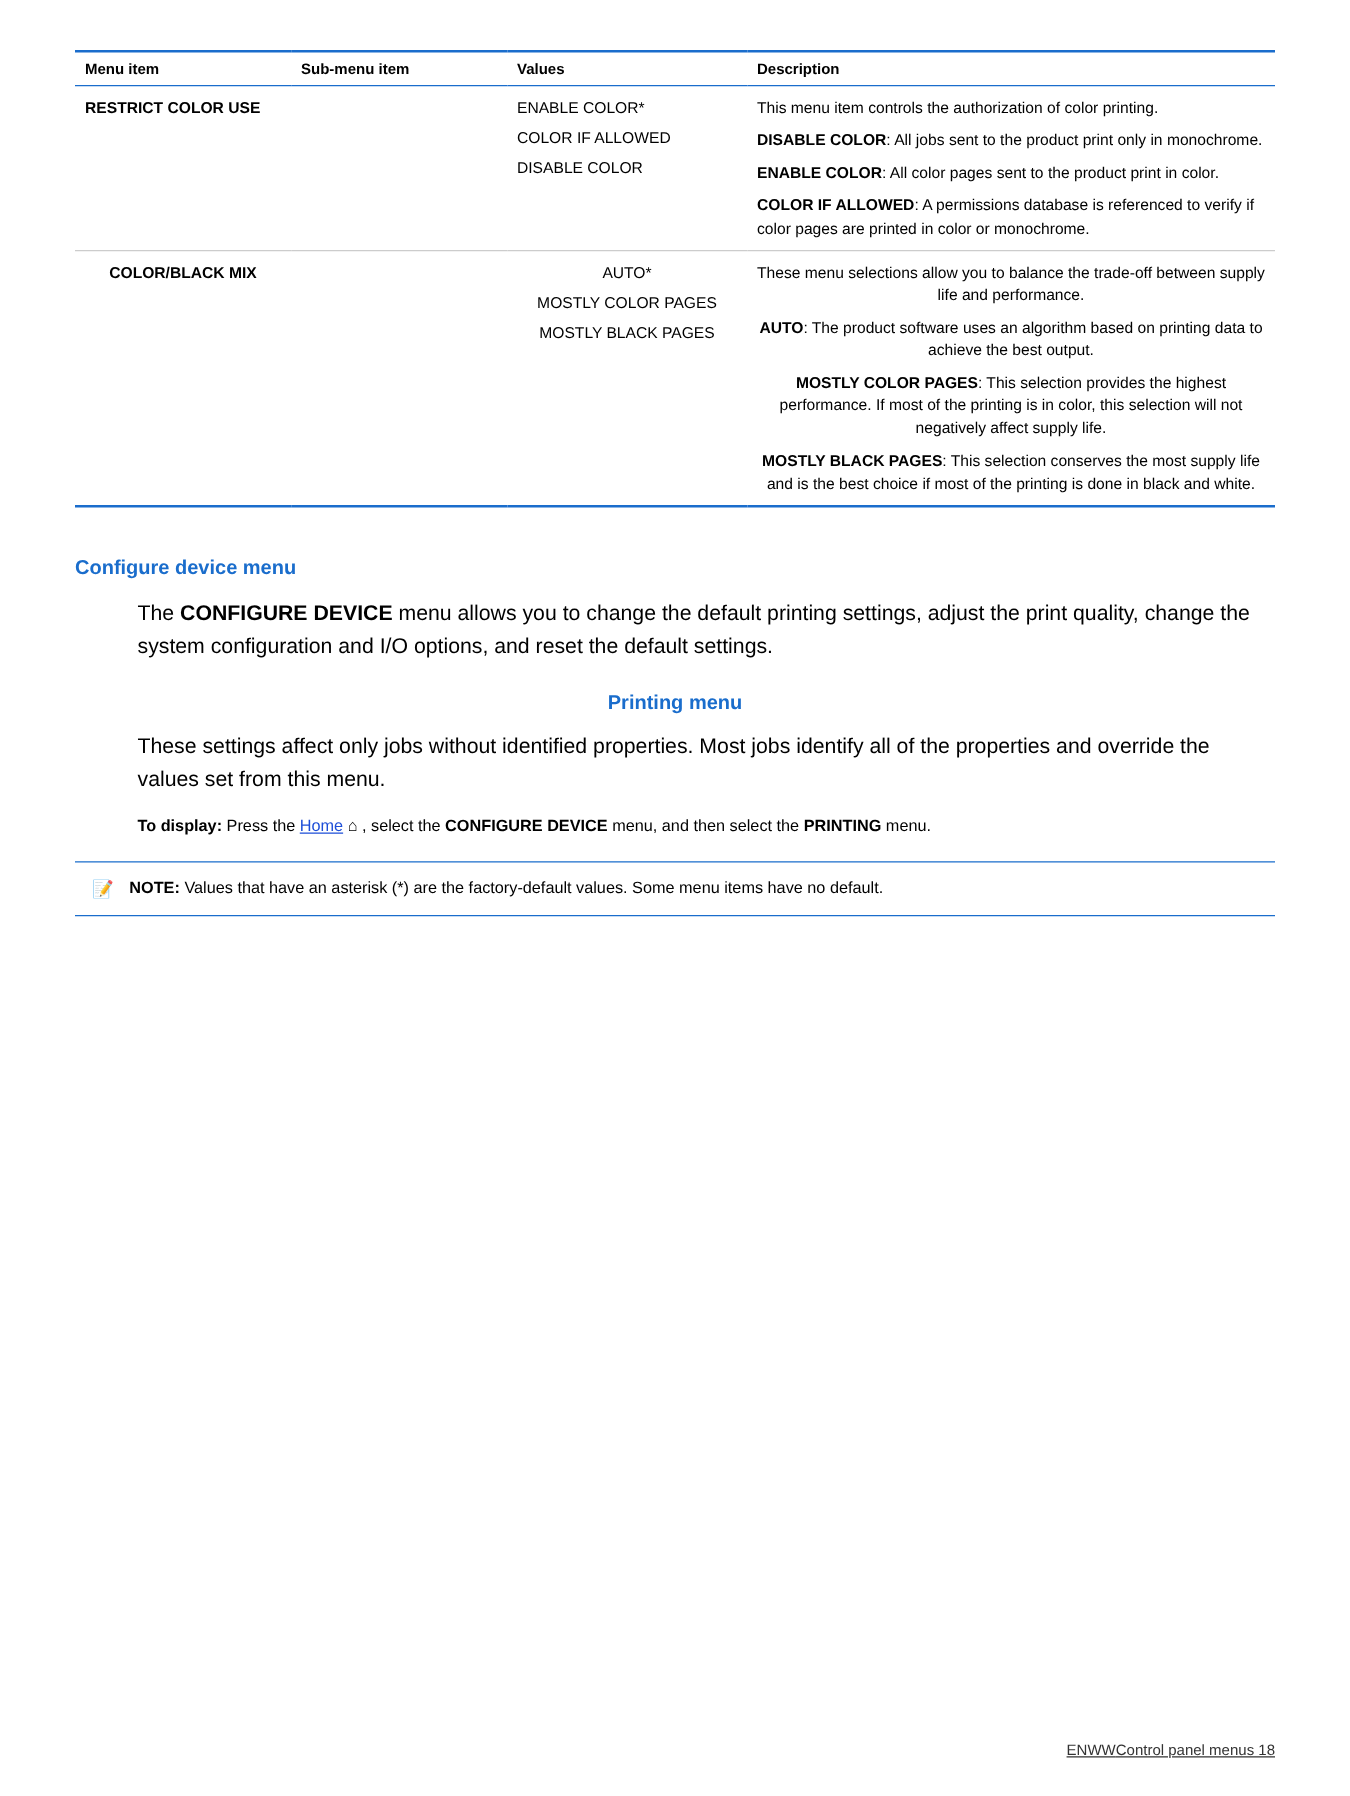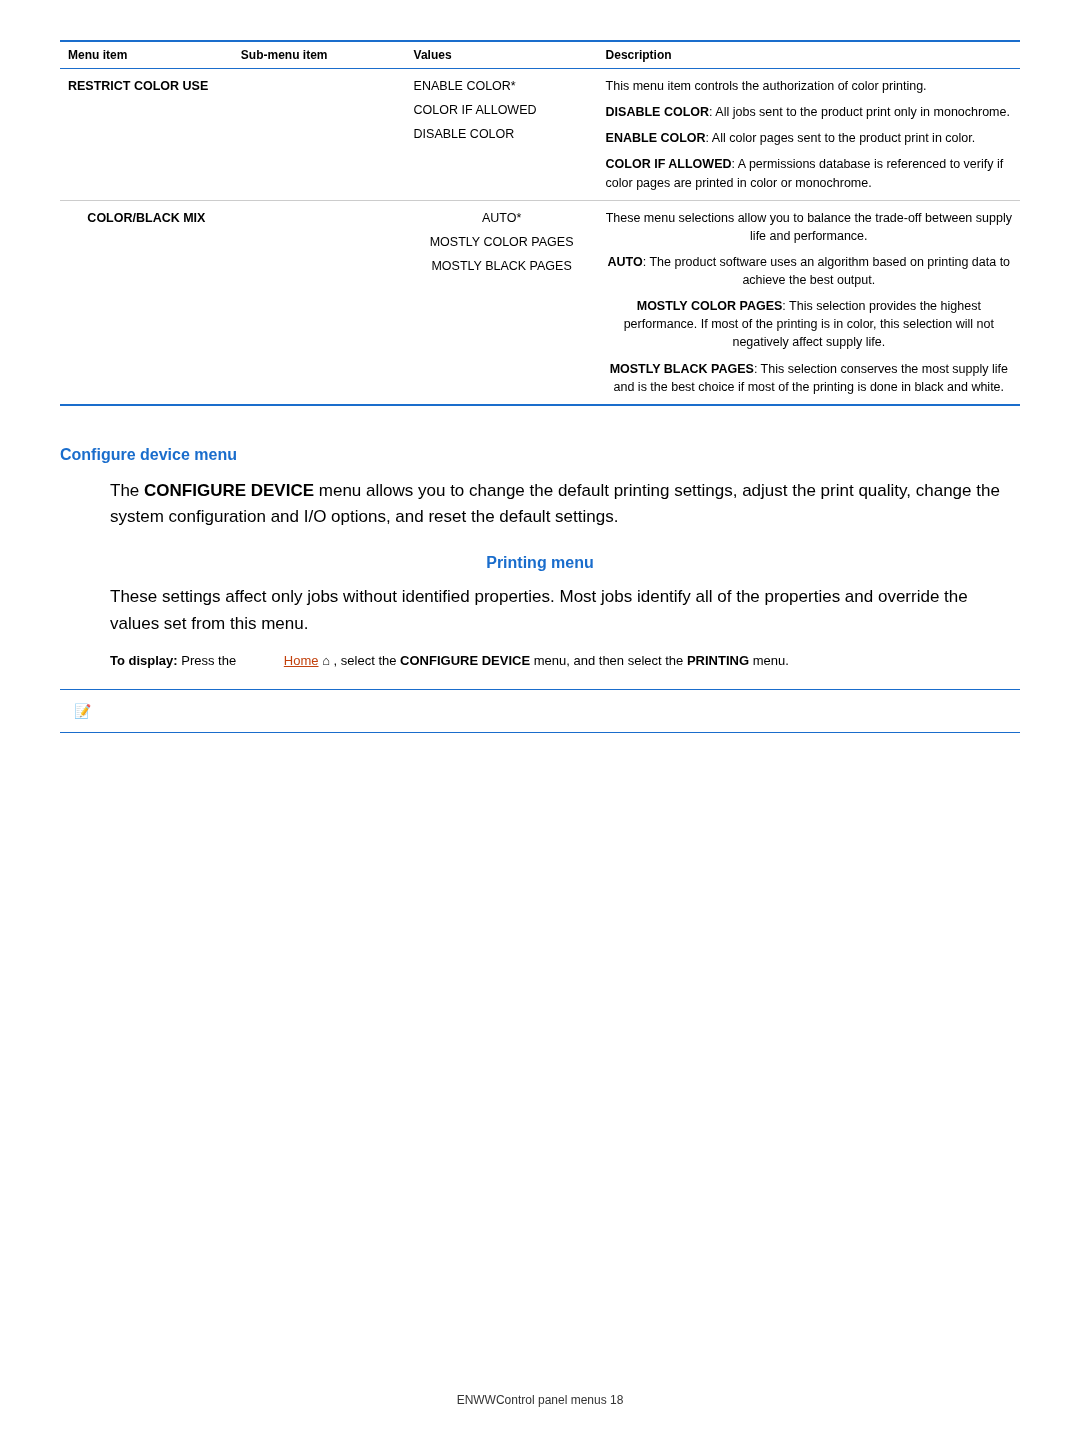--- a/index.html
+++ b/index.html
@@ -109,26 +109,27 @@
     }
     .note-text { font-size: 13px; }
 
     
     .footer {
       position: fixed;
       bottom: 30px;
       left: 60px;
       right: 60px;
       display: flex;
-      justify-content: center;
+      justify-content: flex-end;
       font-size: 12px;
       color: #333;
-    }
-
-    .link-color { color: #c2410c; margin-left: 44px; }
+      text-decoration: underline;
+    }
+
+    .link-color { color: #1d4ed8; }
   </style>
 </head>
 <body>
 
 <table class="main-table">
   <thead>
     <tr>
       <th class="col-menu">Menu item</th>
       <th class="col-sub">Sub-menu item</th>
       <th class="col-values">Values</th>
@@ -184,18 +185,22 @@
 <p class="to-display-para">
   <span class="bold">To display:</span>
   <span> Press the </span>
   <a class="link-color" href="#">Home</a>
   <span> ⌂</span>
   <span>, select the <span class="bold">CONFIGURE DEVICE</span> menu, and then select the <span class="bold">PRINTING</span> menu.</span>
 </p>
 
 <div class="note-box">
   <span class="note-icon">📝</span>
+  <span class="note-text">
+    <span class="bold">NOTE:</span>
+    <span>Values that have an asterisk (*) are the factory-default values. Some menu items have no default.</span>
+  </span>
 </div>
 
 <div class="footer">
   <span>ENWW</span>
   <span>Control panel menus   18</span>
 </div>
 
 </body></html>

